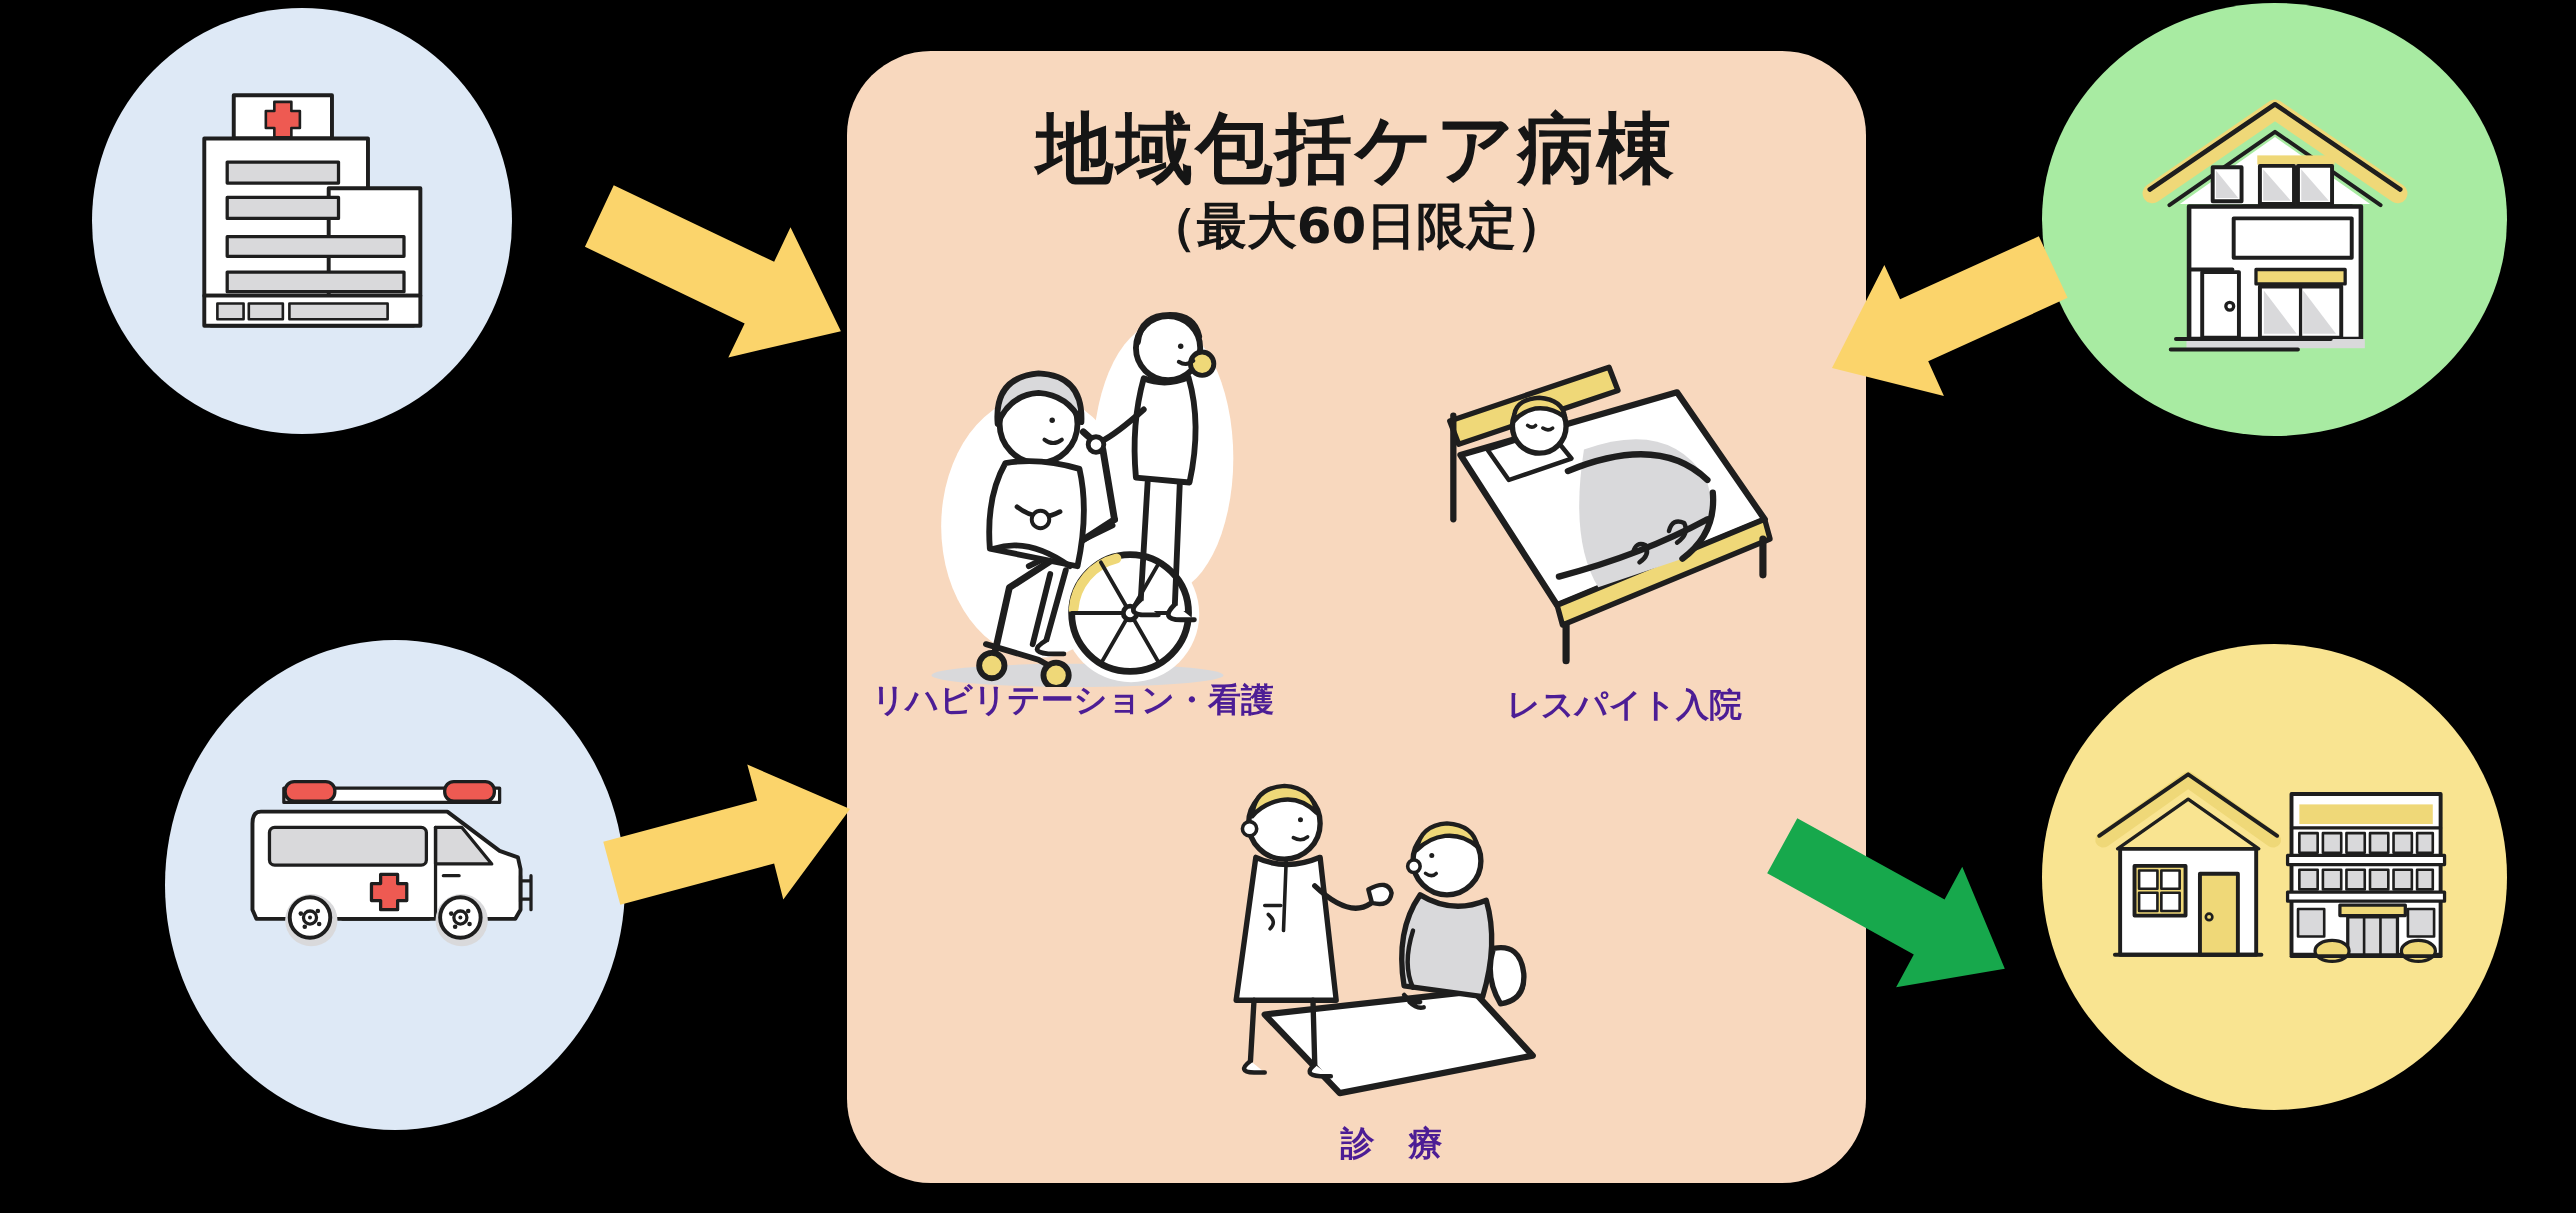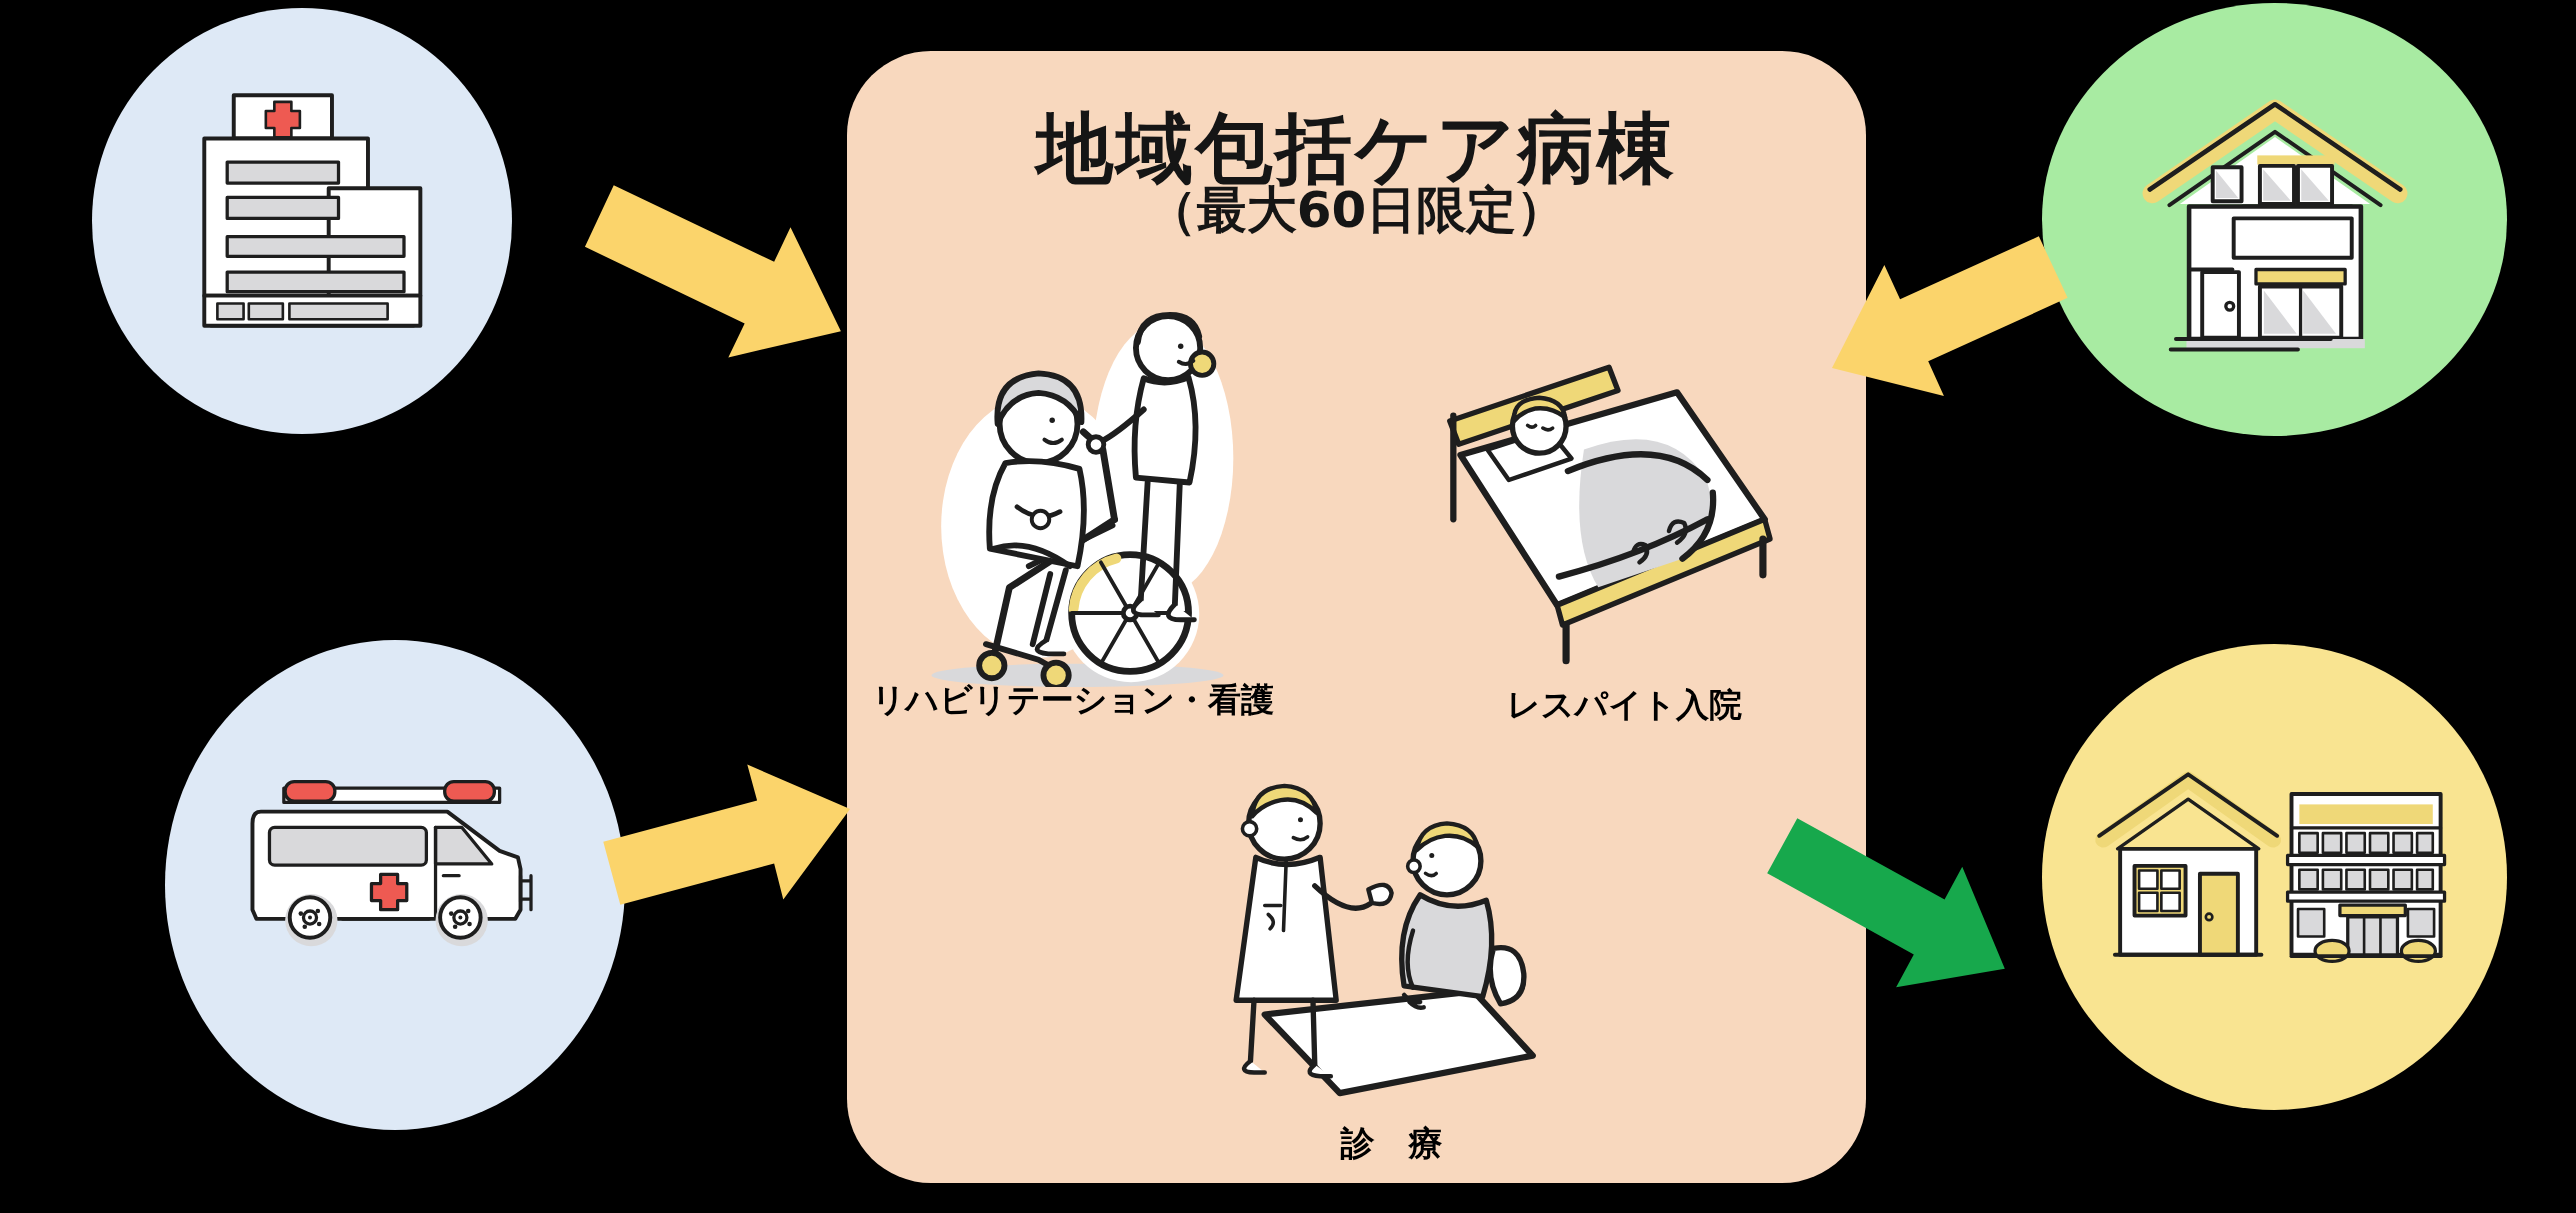--- a/index.html
+++ b/index.html
@@ -29,29 +29,29 @@
   #circle-community{left:2042px;top:644px;width:465px;height:466px;background:var(--circle-yellow);}
   .panel{
     position:absolute;left:847px;top:51px;width:1019px;height:1132px;
     background:var(--panel-bg);border-radius:84px;z-index:1;
   }
   .panel-title{
     position:absolute;top:56px;left:0;width:100%;text-align:center;
     font-size:77px;font-weight:bold;color:#151515;letter-spacing:2.6px;line-height:1.1;
   }
   .panel-subtitle{
-    position:absolute;top:132px;left:0;width:100%;text-align:center;
+    position:absolute;top:148px;left:0;width:100%;text-align:center;
     font-size:50px;font-weight:bold;color:#151515;line-height:1.1;
   }
   .svg-abs{position:absolute;}
   #rehab-illo{left:44px;top:227px;width:373px;height:409px;}
   #respite-illo{left:561px;top:293px;width:377px;height:340px;}
   #consult-illo{left:332px;top:702px;width:393px;height:373px;}
   .service-label{
-    position:absolute;font-size:33px;font-weight:bold;color:#000000;
+    position:absolute;font-size:33px;font-weight:bold;color:#4c1d95;
     text-align:center;line-height:1.1;white-space:nowrap;
   }
   #rehab-label{left:16.4px;top:631px;width:419px;}
   #respite-label{left:581px;top:636px;width:393px;}
   #consult-label{left:348px;top:1074px;width:393px;font-size:34px;text-align:center;}
   #arrow-layer{position:absolute;left:0;top:0;width:2576px;height:1213px;z-index:2;pointer-events:none;}
   svg{color:var(--line);}
   .ln{stroke:currentColor;fill:none;stroke-linecap:round;stroke-linejoin:round;}
   .wf{fill:#ffffff;}
   .gf{fill:var(--grey-fill);}

